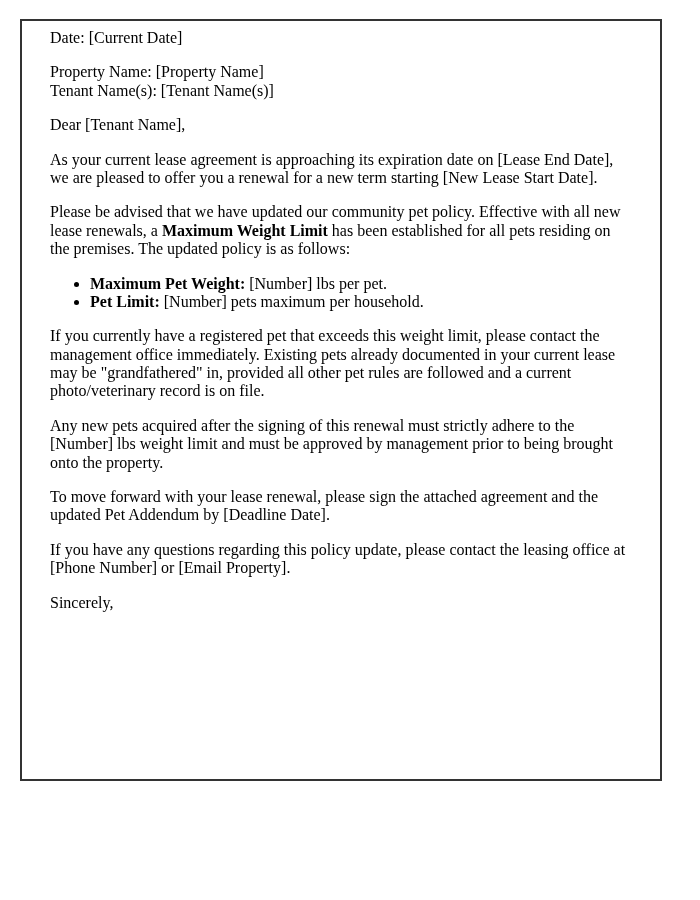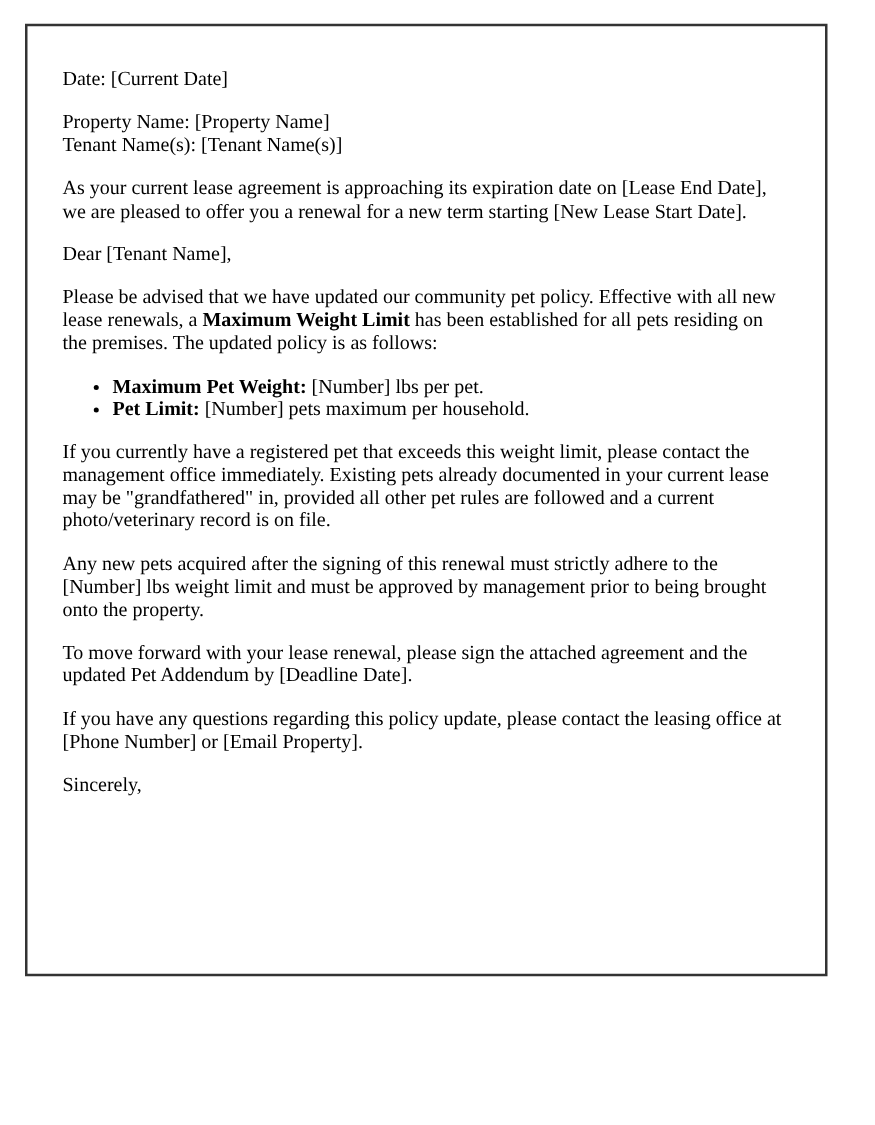--- a/index.html
+++ b/index.html
@@ -16,21 +16,21 @@
   }
   .letter-page {
     position: absolute;
     left: 20px;
     top: 19px;
     width: 642px;
     height: 762px;
     box-sizing: border-box;
     border: 2px solid #333333;
     background: #ffffff;
-    padding: 34px 28px;
+    padding: 8px 28px;
     font-size: 16px;
     line-height: 1.15;
   }
   .letter-page p {
     margin: 0 0 16px 0;
   }
   .letter-page ul {
     margin: 0 0 16px 0;
     padding-left: 40px;
   }
@@ -46,23 +46,23 @@
 </style>
 </head>
 <body>
 
 <div class="letter-page">
 
   <p>Date: [Current Date]</p>
 
   <p><span>Property Name: [Property Name]</span><br><span>Tenant Name(s): [Tenant Name(s)]</span><br></p>
 
+  <p>Dear [Tenant Name],</p>
+
   <p>As your current lease agreement is approaching its expiration date on [Lease End Date], we are pleased to offer you a renewal for a new term starting [New Lease Start Date].</p>
-
-  <p>Dear [Tenant Name],</p>
 
   <p><span>Please be advised that we have updated our community pet policy. Effective with all new lease renewals, a </span><span class="bold">Maximum Weight Limit</span><span> has been established for all pets residing on the premises. The updated policy is as follows:</span></p>
 
   <ul>
     <li><span class="bold">Maximum Pet Weight:</span><span> [Number] lbs per pet.</span></li>
     <li><span class="bold">Pet Limit:</span><span> [Number] pets maximum per household.</span></li>
   </ul>
 
   <p>If you currently have a registered pet that exceeds this weight limit, please contact the management office immediately. Existing pets already documented in your current lease may be "grandfathered" in, provided all other pet rules are followed and a current photo/veterinary record is on file.</p>
 

